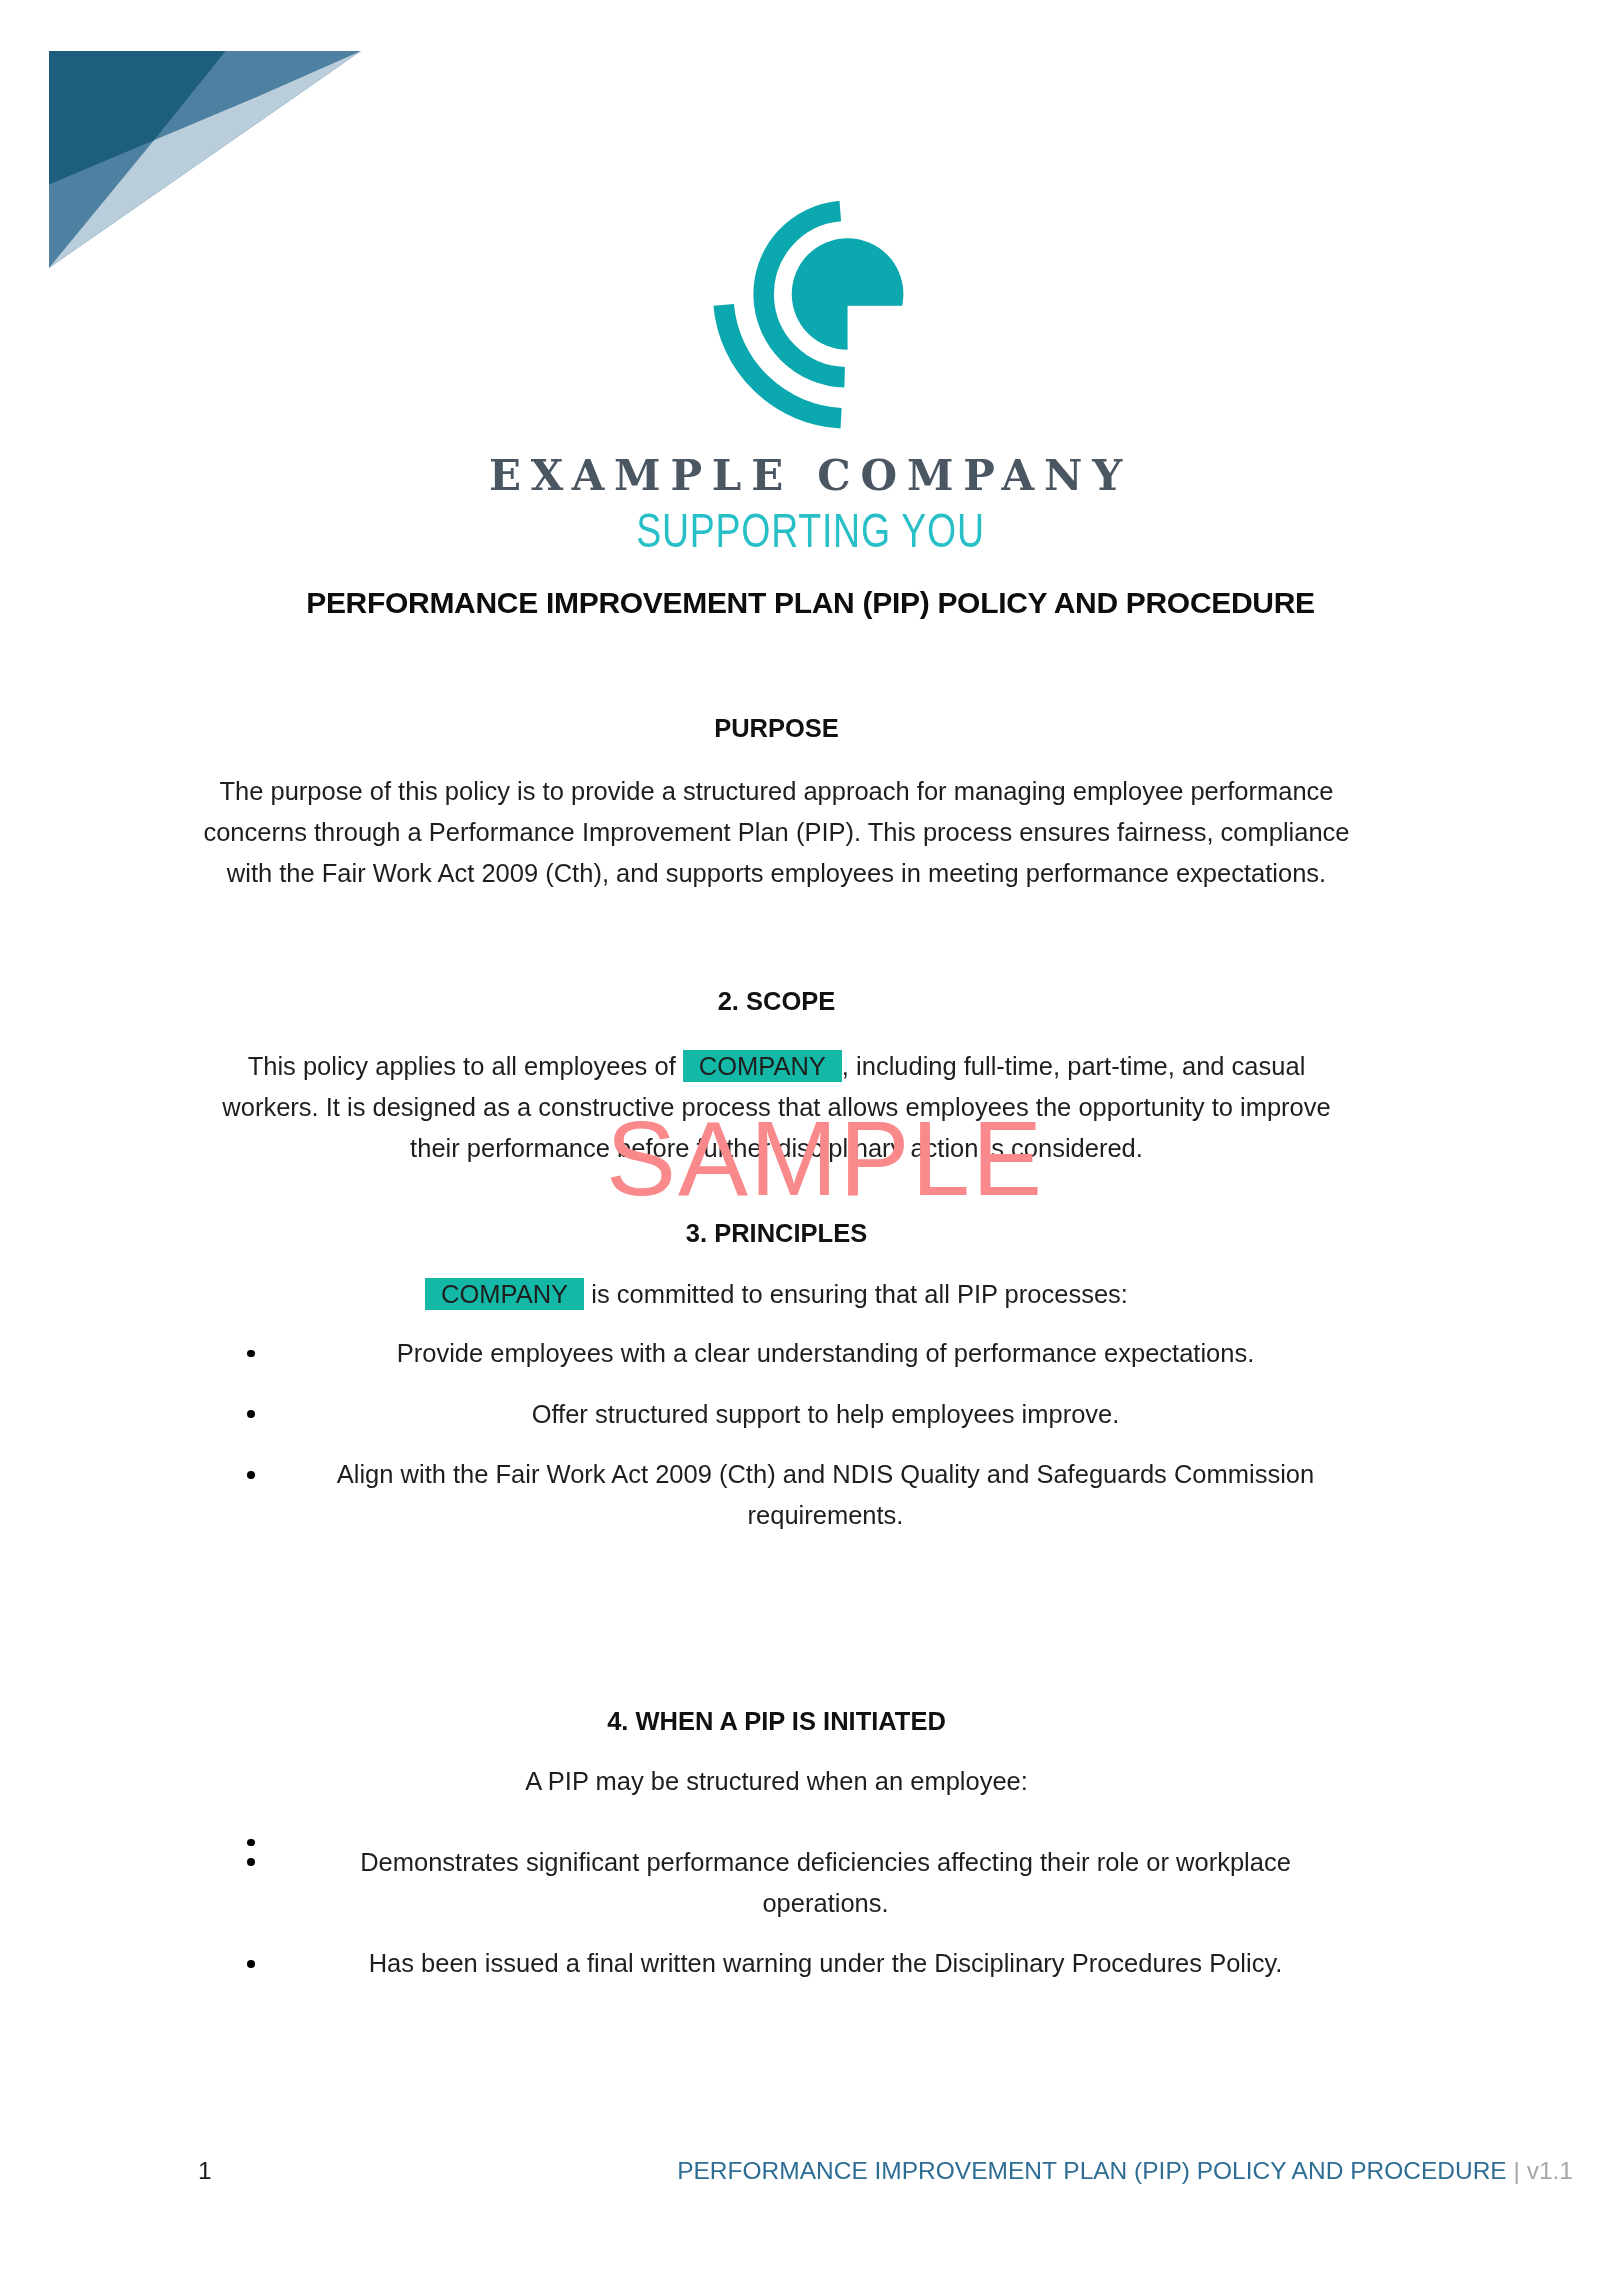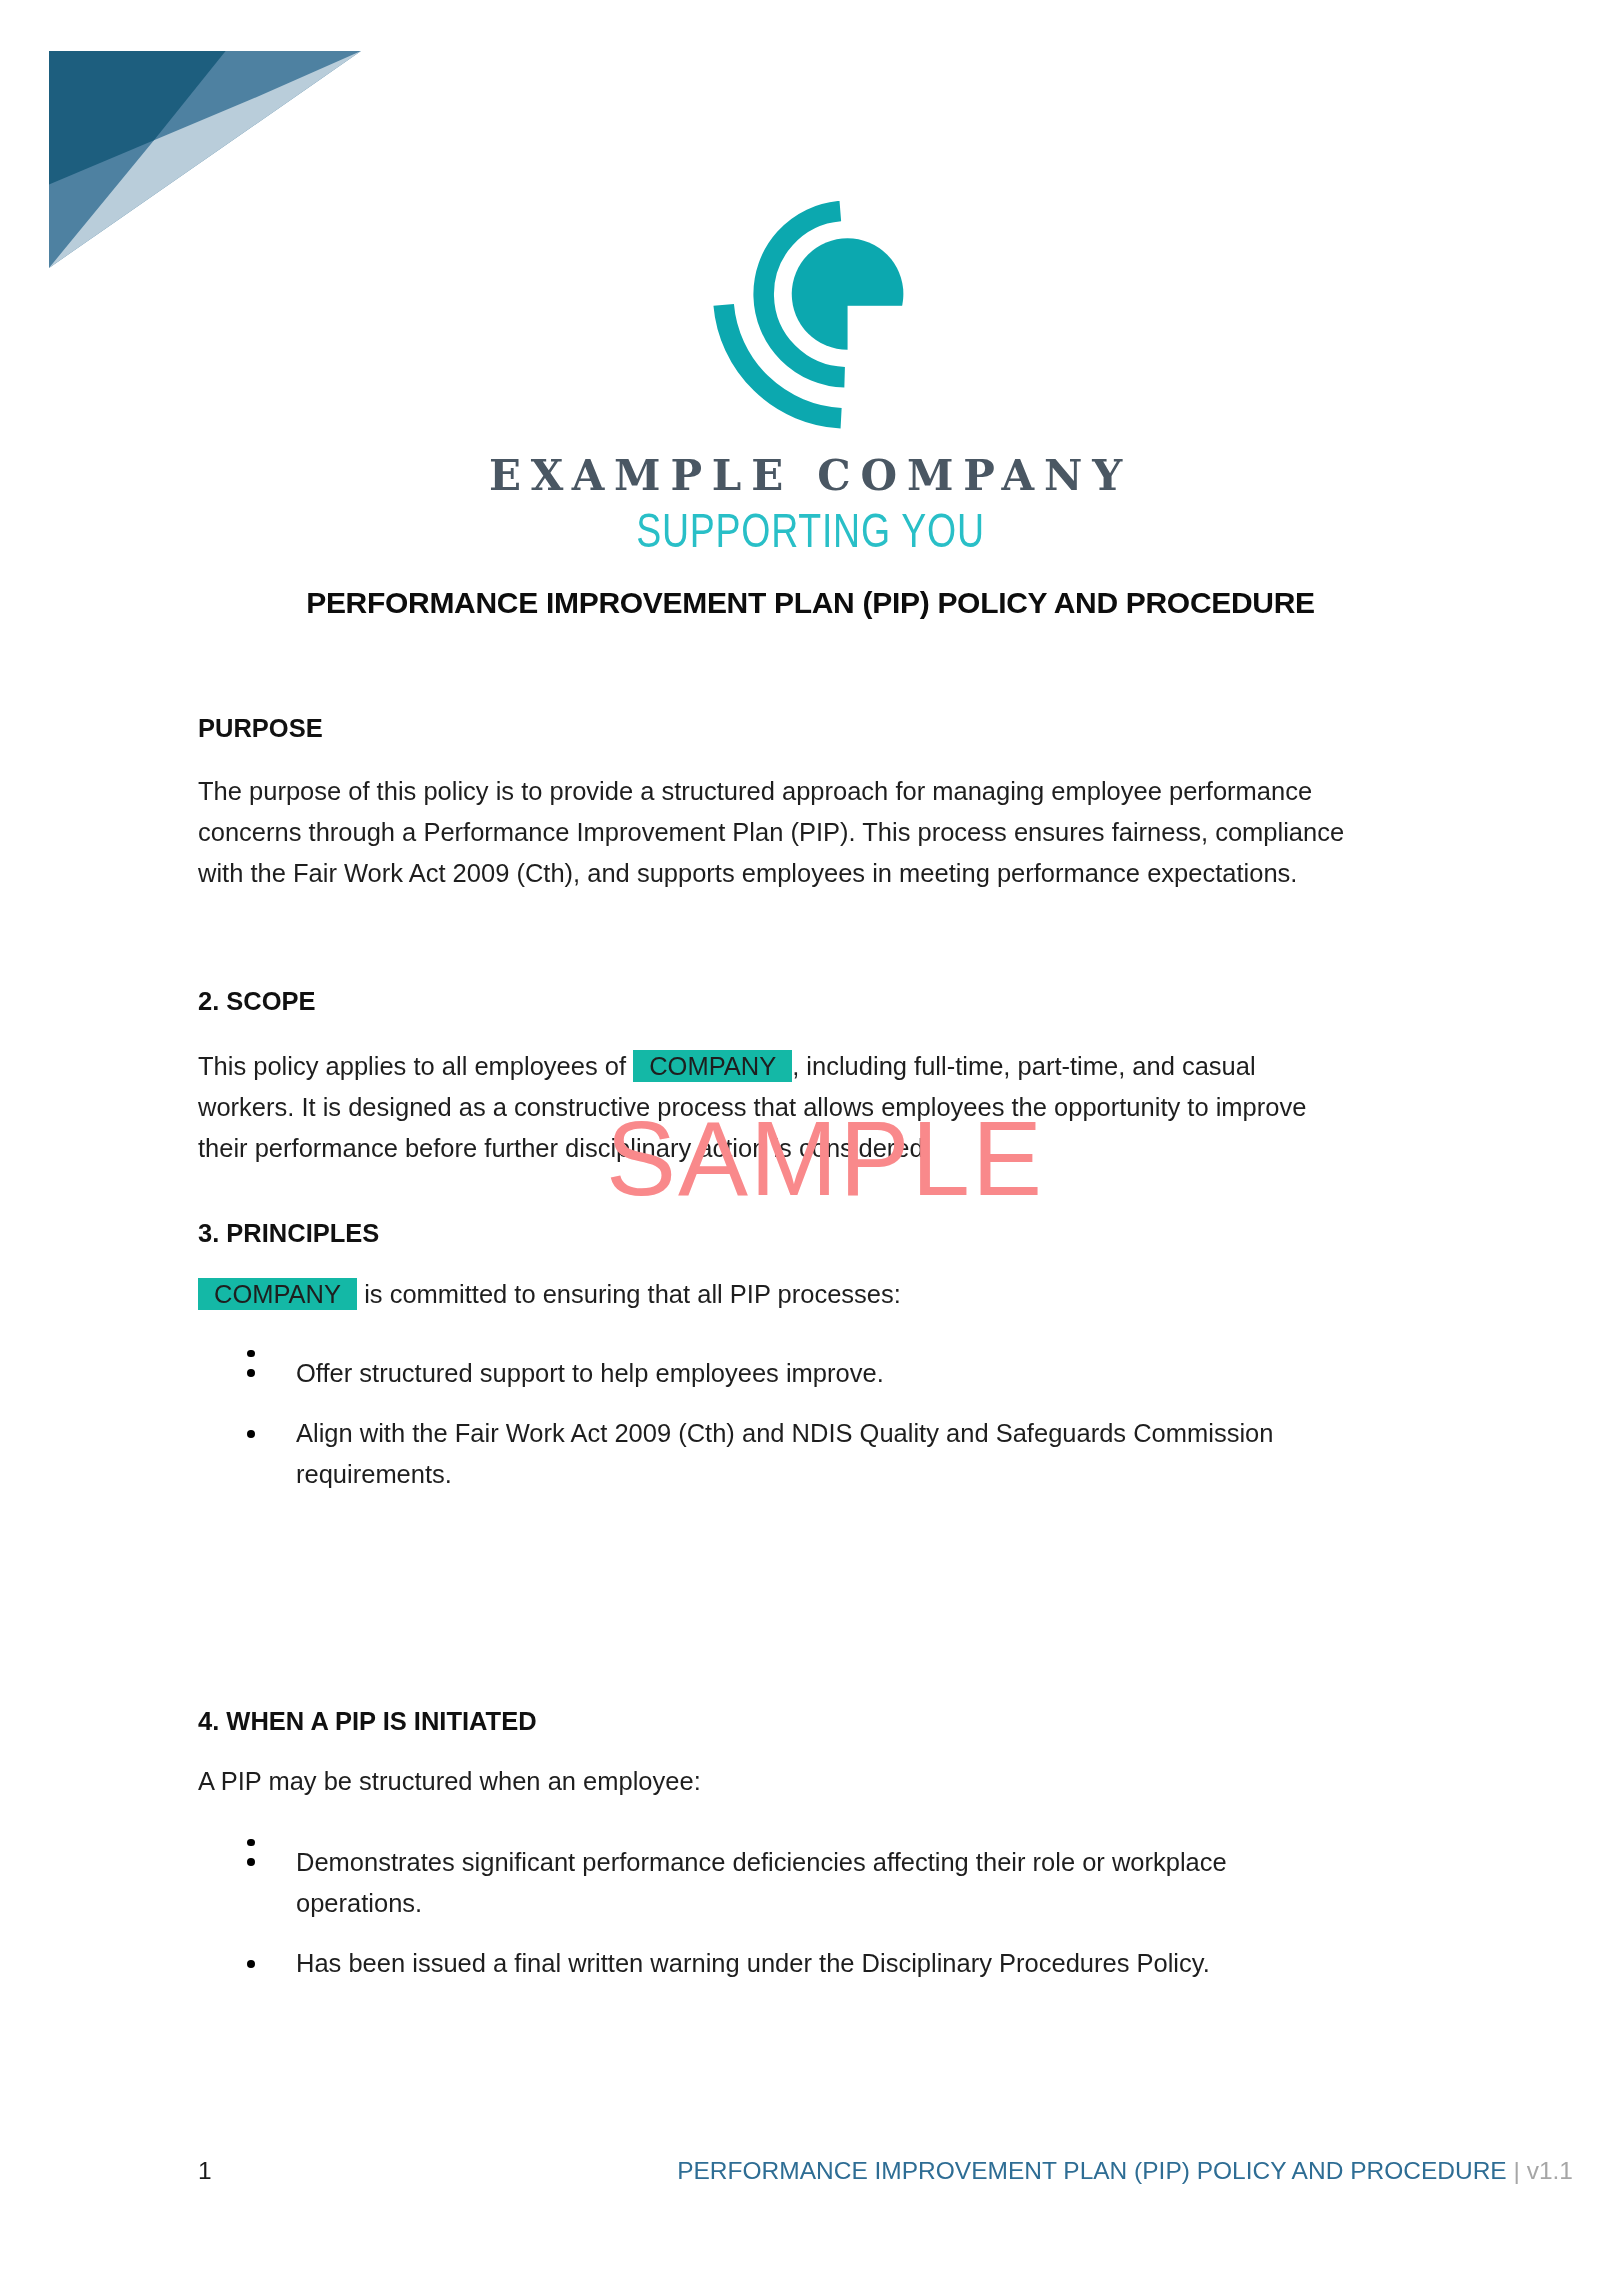--- a/index.html
+++ b/index.html
@@ -37,21 +37,21 @@
     letter-spacing:1px;
   }
   
   .doc-title {
     position:absolute; left:0; right:0; top:586px;
     text-align:center;
     font-size:30px; font-weight:bold; letter-spacing:-0.3px;
     color:#0d0d0d;
   }
   
-  .block { position:absolute; left:198px; width:1157px; font-size:25.5px; line-height:41px; }
+  .block { position:absolute; left:198px; width:1157px; font-size:25.5px; line-height:41px;text-align:center; }
   .h { font-weight:bold; color:#111111; }
   .hl { background:#14b8a6; padding:2px 16px; }
   .bullets .item { position:relative; padding-left:98px; margin-bottom:19.6px; }
   .bullets .dot {
     position:absolute; left:49px; top:16.7px;
     width:7.8px; height:7.8px; border-radius:50%;
     background:#000000;
   }
   
   .watermark {
@@ -101,21 +101,21 @@
 
   <div class="block h" style="top:981px;">2. SCOPE</div>
   <div class="block" style="top:1046px;"><span>This policy applies to all employees of </span><span class="hl">COMPANY</span><span>, including full-time, part-time, and casual workers. It is designed as a constructive process that allows employees the opportunity to improve their performance before further disciplinary action is considered.</span></div>
 
   <div class="watermark">SAMPLE</div>
 
   <div class="block h" style="top:1213px;">3. PRINCIPLES</div>
   <div class="block" style="top:1274px;"><span class="hl">COMPANY</span><span> is committed to ensuring that all PIP processes:</span></div>
 
   <div class="block bullets" style="top:1333px;">
-    <div class="item"><span class="dot"></span></div>
+    <div class="item"><span class="dot"></span><span>Provide employees with a clear understanding of performance expectations.</span></div>
     <div class="item"><span class="dot"></span><span>Offer structured support to help employees improve.</span></div>
     <div class="item"><span class="dot"></span><span>Align with the Fair Work Act 2009 (Cth) and NDIS Quality and Safeguards Commission requirements.</span></div>
   </div>
 
   <div class="block h" style="top:1701px;">4. WHEN A PIP IS INITIATED</div>
   <div class="block" style="top:1761px;">A PIP may be structured when an employee:</div>
 
   <div class="block bullets" style="top:1822px;">
     <div class="item"><span class="dot"></span></div>
     <div class="item"><span class="dot"></span><span>Demonstrates significant performance deficiencies affecting their role or workplace operations.</span></div>

